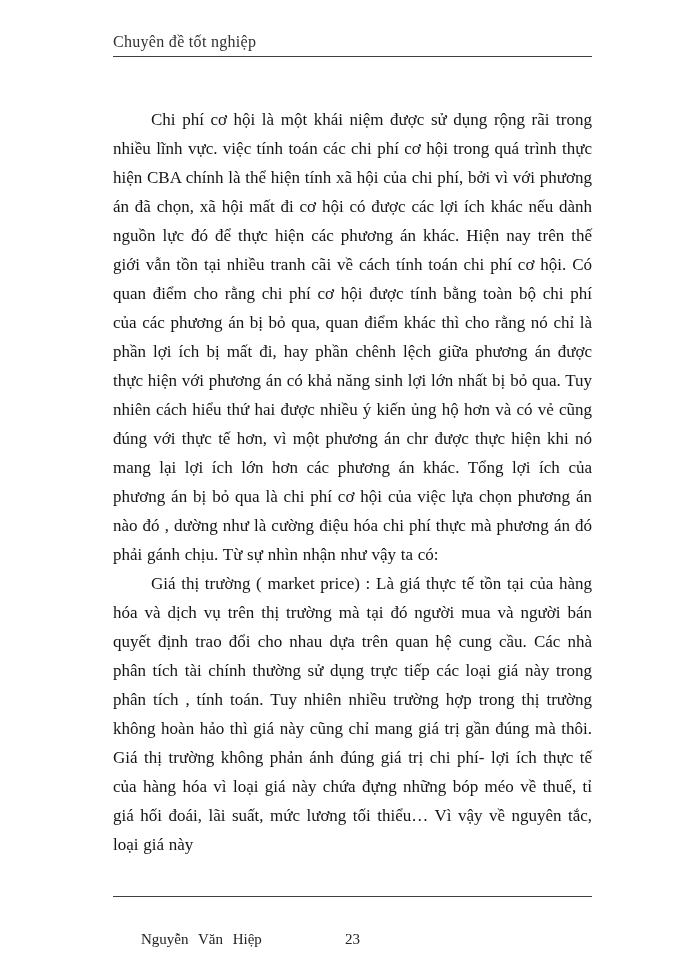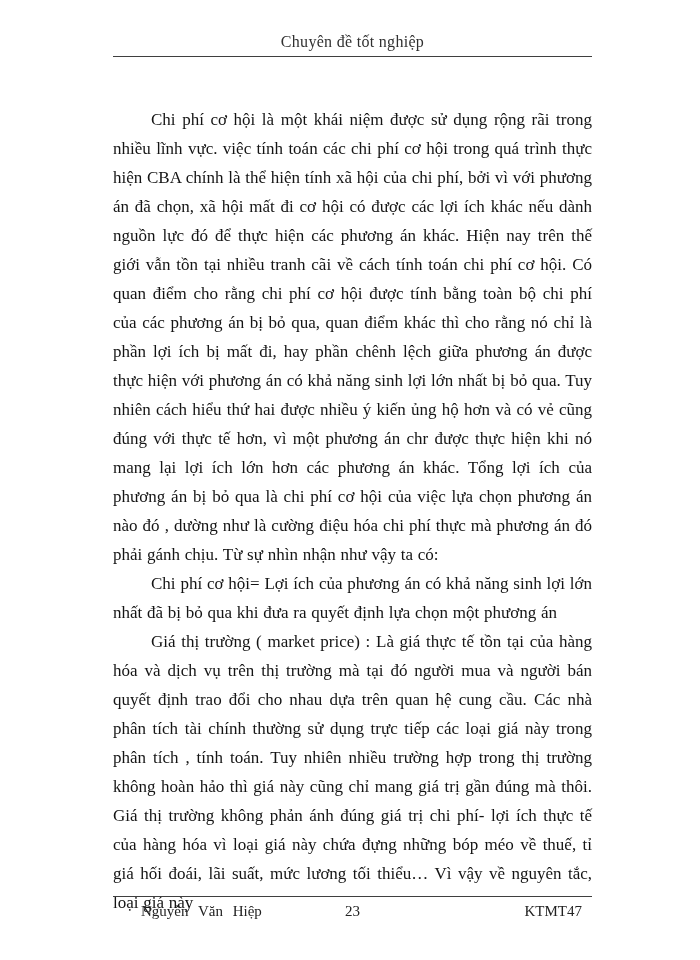--- a/index.html
+++ b/index.html
@@ -15,21 +15,21 @@
     overflow: hidden;
   }
   .header {
     position: absolute;
     top: 0;
     left: 113px;
     right: 108px;
     padding-top: 33px;
     padding-bottom: 5px;
     border-bottom: 1px solid #3f3f3f;
-    text-align: center;
+    text-align: left;
   }
   .header-title {
     font-size: 16px;
     color: #303030;
     letter-spacing: 0.3px;
   }
   .doc-body {
     position: absolute;
     top: 105px;
     left: 113px;
@@ -47,38 +47,36 @@
     left: 113px;
     right: 108px;
     border-top: 1px solid #3f3f3f;
     padding-top: 6px;
     display: grid;
     grid-template-columns: 1fr auto 1fr;
     align-items: baseline;
     font-size: 15px;
     color: #222222;
   }
-  .footer-author { padding-left: 28px; word-spacing: 6px; }
+  .footer-author { padding-left: 28px; word-spacing: 6px; margin-top: 28px; }
   .footer-page { text-align: left; }
   .footer-class { text-align: right; padding-right: 10px; }
 </style>
 </head>
 <body>
 
 <div class="page">
 
   <div class="header">
     <div class="header-title">Chuyên đề tốt nghiệp</div>
   </div>
 
   <div class="doc-body">
     <p class="para">Chi phí cơ hội là một khái niệm được sử dụng rộng rãi trong nhiều lĩnh vực. việc tính toán các chi phí cơ hội trong quá trình thực hiện CBA chính là thể hiện tính xã hội của chi phí, bởi vì với phương án đã chọn, xã hội mất đi cơ hội có được các lợi ích khác nếu dành nguồn lực đó để thực hiện các phương án khác. Hiện nay trên thế giới vẫn tồn tại nhiều tranh cãi về cách tính toán chi phí cơ hội. Có quan điểm cho rằng chi phí cơ hội được tính bằng toàn bộ chi phí của các phương án bị bỏ qua, quan điểm khác thì cho rằng nó chỉ là phần lợi ích bị mất đi, hay phần chênh lệch giữa phương án được thực hiện với phương án có khả năng sinh lợi lớn nhất bị bỏ qua. Tuy nhiên cách hiểu thứ hai được nhiều ý kiến ủng hộ hơn và có vẻ cũng đúng với thực tế hơn, vì một phương án chr được thực hiện khi nó mang lại lợi ích lớn hơn các phương án khác. Tổng lợi ích của phương án bị bỏ qua là chi phí cơ hội của việc lựa chọn phương án nào đó , dường như là cường điệu hóa chi phí thực mà phương án đó phải gánh chịu. Từ sự nhìn nhận như vậy ta có:</p>
-    <p class="para">Chi phí cơ hội= Lợi ích của phương án có khả năng sinh lợi lớn nhất đã bị bỏ qua khi đưa ra quyết định lựa chọn một phương án</p>
     <p class="para">Giá thị trường ( market price) : Là giá thực tế tồn tại của hàng hóa và dịch vụ trên thị trường mà tại đó người mua và người bán quyết định trao đổi cho nhau dựa trên quan hệ cung cầu. Các nhà phân tích tài chính thường sử dụng trực tiếp các loại giá này trong phân tích , tính toán. Tuy nhiên nhiều trường hợp trong thị trường không hoàn hảo thì giá này cũng chỉ mang giá trị gần đúng mà thôi. Giá thị trường không phản ánh đúng giá trị chi phí- lợi ích thực tế của hàng hóa vì loại giá này chứa đựng những bóp méo về thuế, tỉ giá hối đoái, lãi suất, mức lương tối thiểu… Vì vậy về nguyên tắc, loại giá này</p>
   </div>
 
   <div class="footer">
     <span class="footer-author">Nguyễn Văn Hiệp</span>
     <span class="footer-page">23</span>
-    <span class="footer-class">KTMT47</span>
   </div>
 
 </div>
 
 </body></html>

